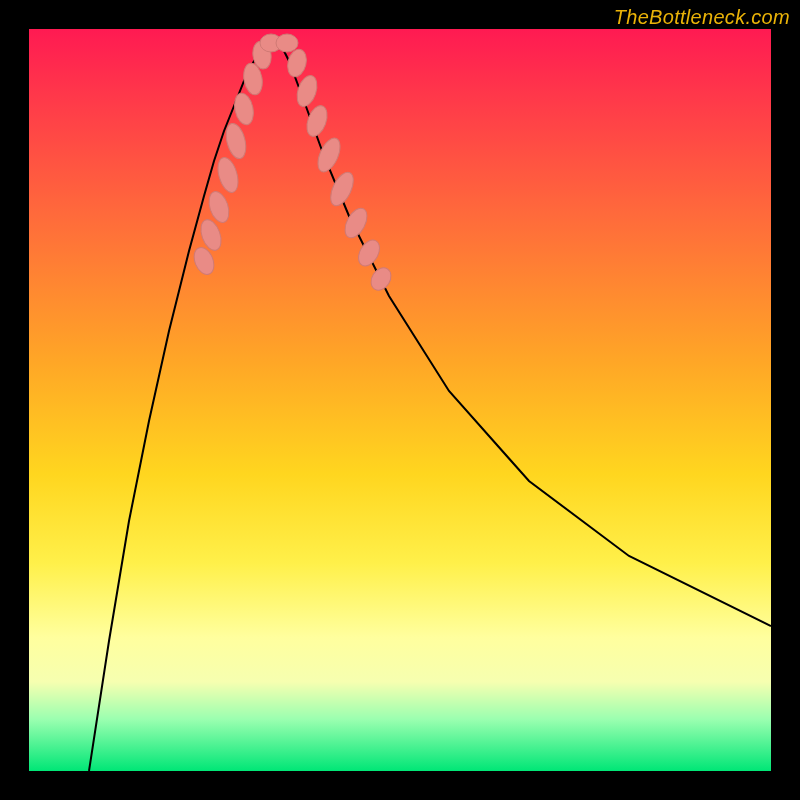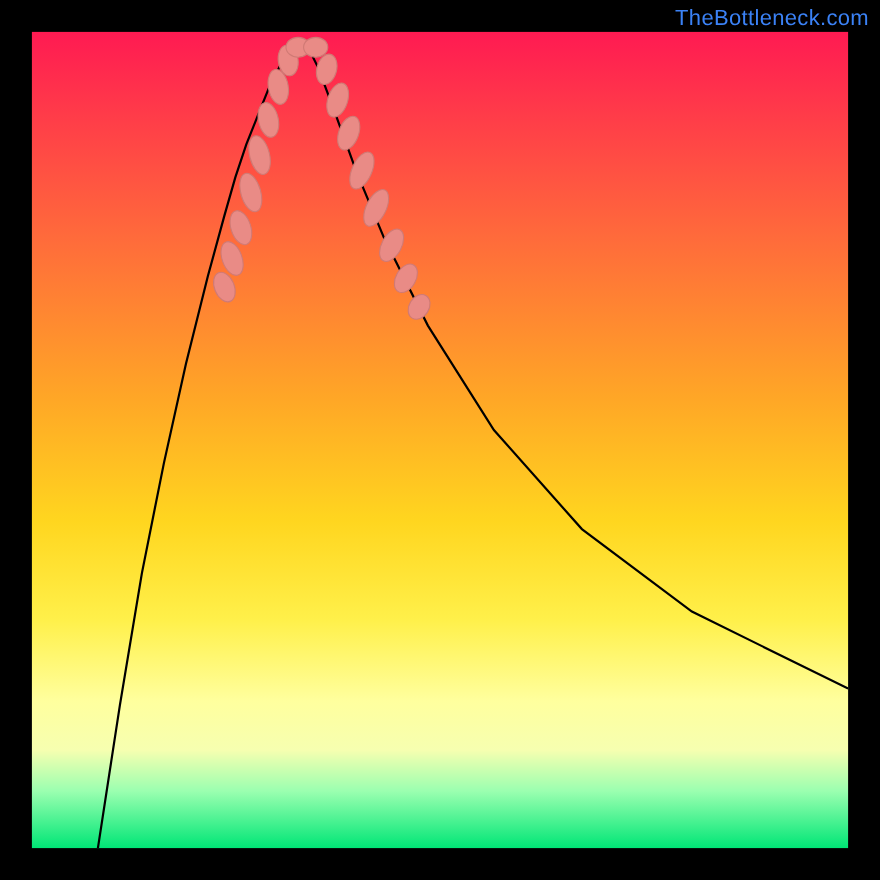--- a/index.html
+++ b/index.html
@@ -26,24 +26,25 @@
       #fff04a 72%,
       #ffff9e 82%,
       #f6ffb0 88%,
       #9bffb0 93%,
       #00e676 100%);
   }
   .watermark {
     position: absolute;
     top: 6px;
     right: 10px;
-    color: #3b82f6;
+    color: #eab308;
     font-size: 20px;
     letter-spacing: 0.3px;
     z-index: 5;
+    font-style: italic;
   }
   svg.plot {
     position: absolute;
     left: 29px;
     top: 29px;
     width: 742px;
     height: 742px;
     z-index: 3;
   }
   .curve {

